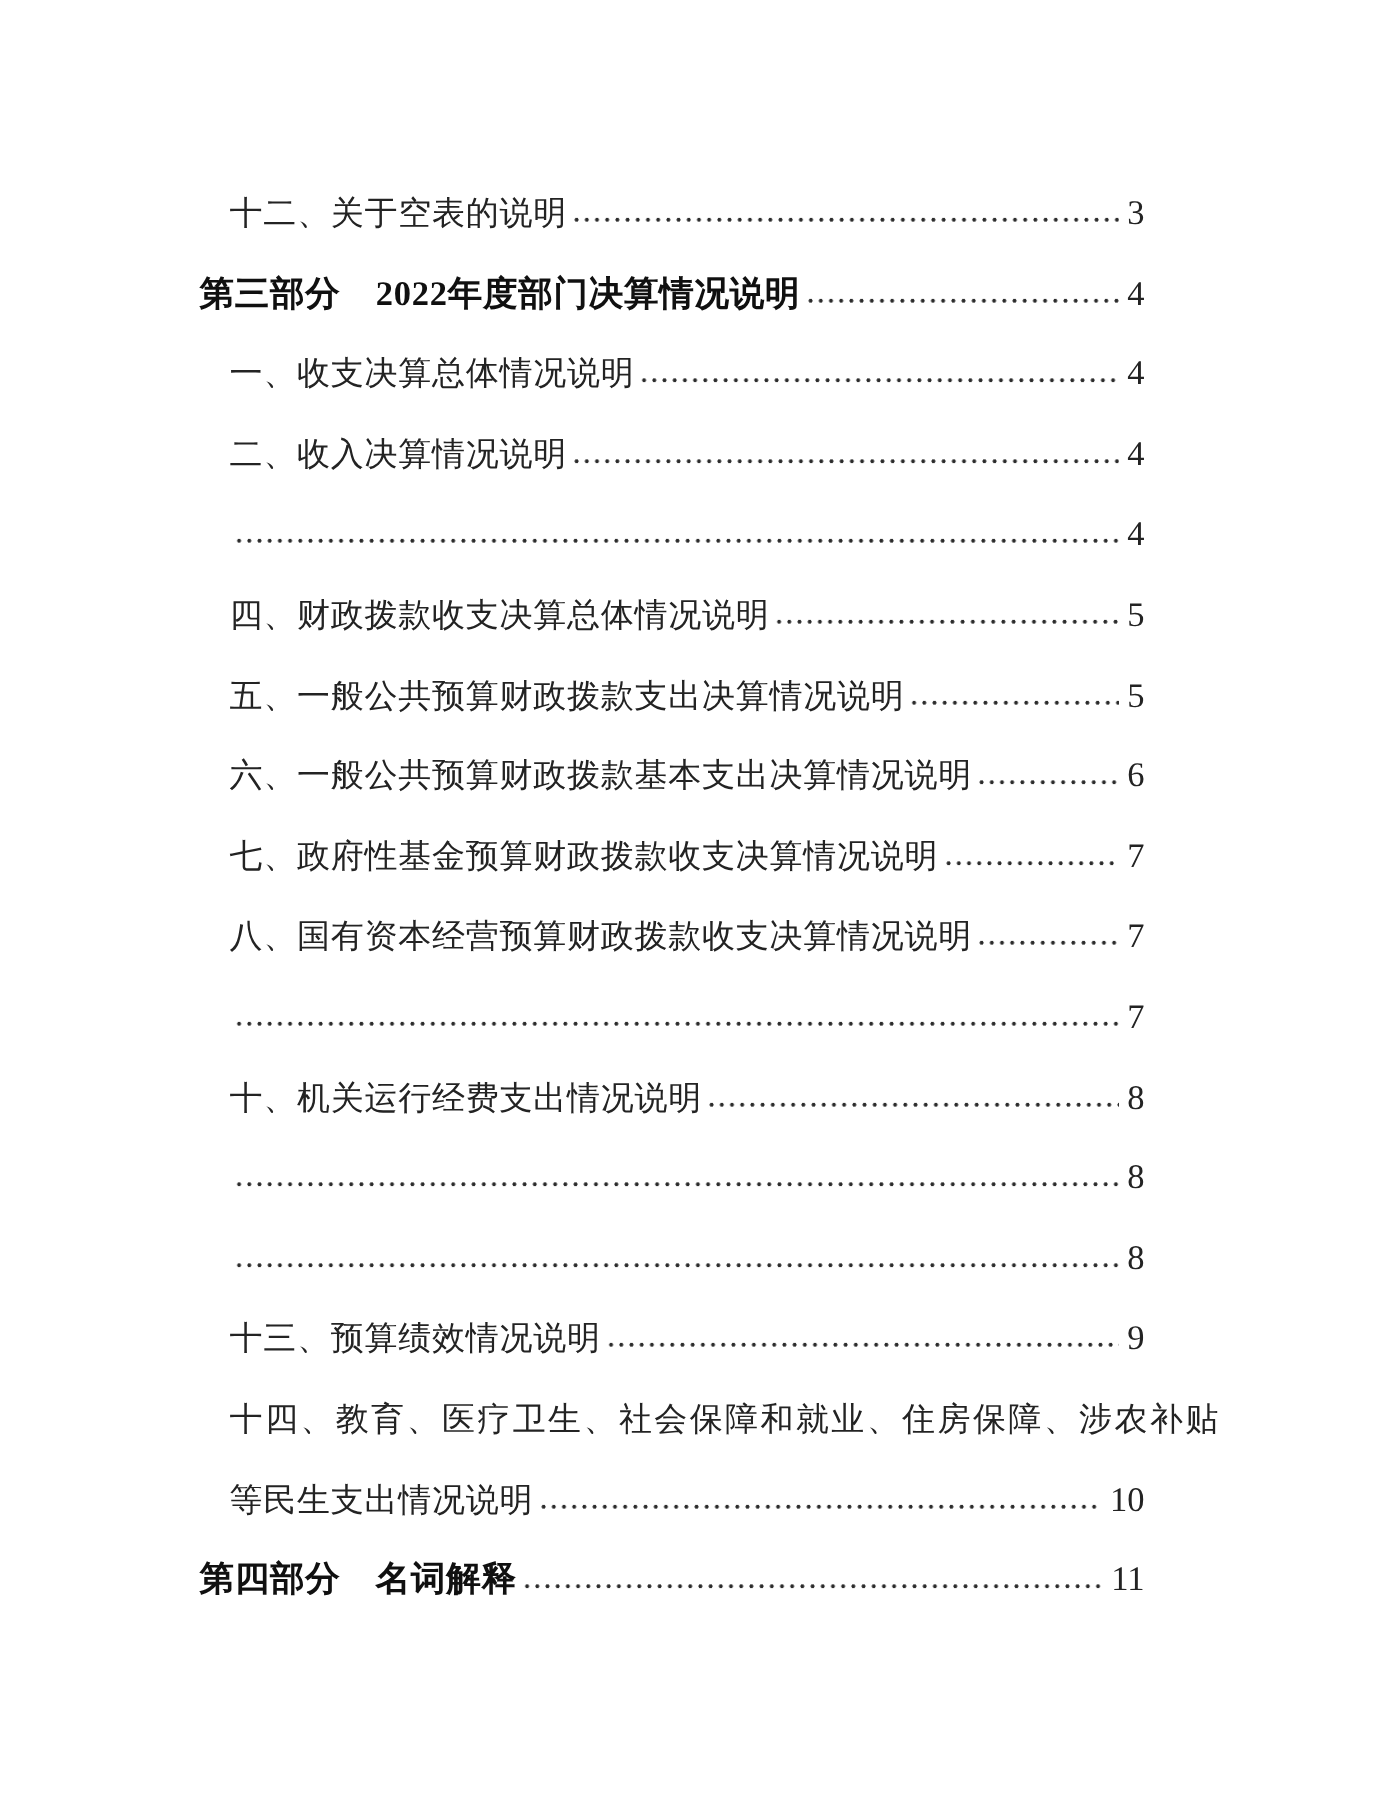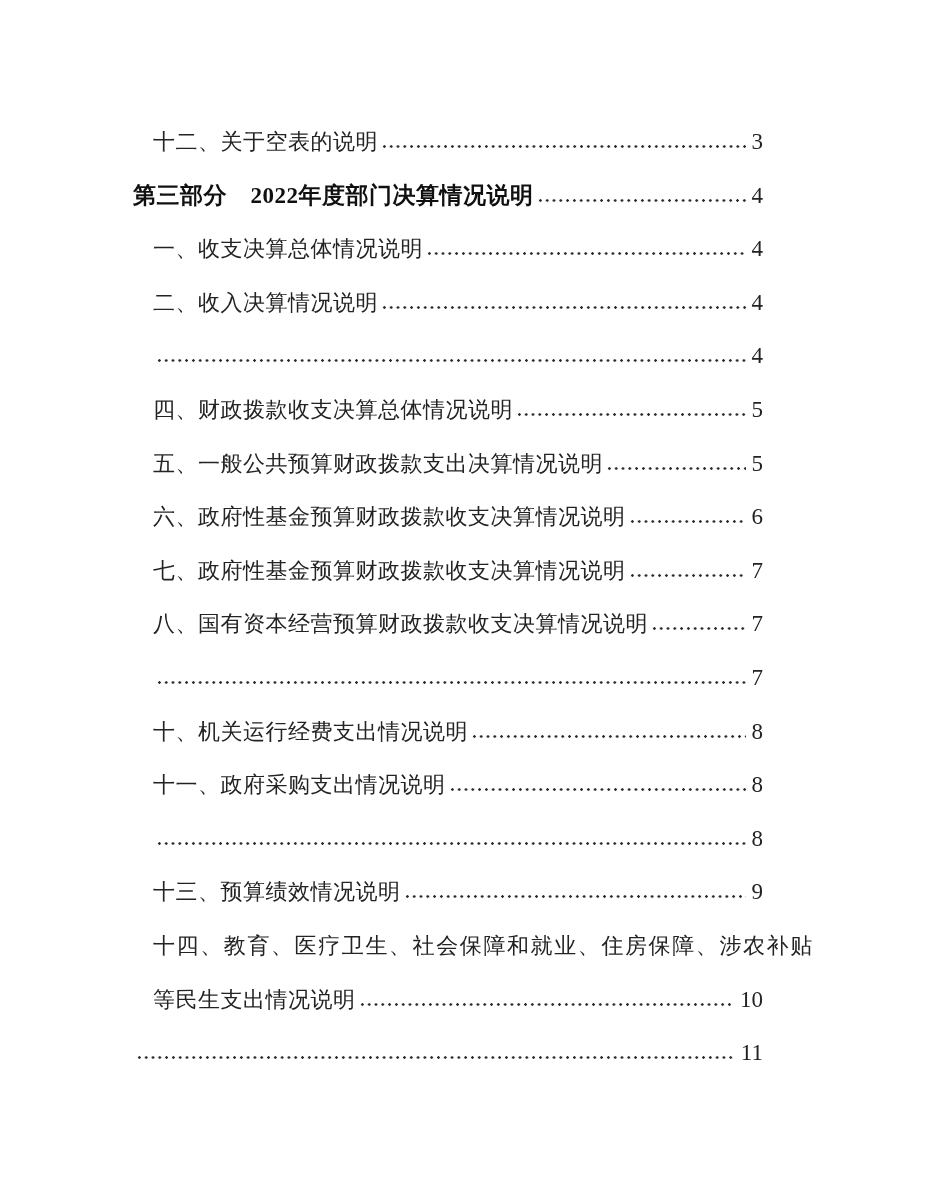--- a/index.html
+++ b/index.html
@@ -112,21 +112,21 @@
     <span class="toc-page">5</span>
   </div>
 
   <div class="toc-row item">
     <span class="toc-text">五、一般公共预算财政拨款支出决算情况说明</span>
     <span class="toc-leader"></span>
     <span class="toc-page">5</span>
   </div>
 
   <div class="toc-row item">
-    <span class="toc-text">六、政府性基金预算财政拨款收支决算情况说明</span>
+    <span class="toc-text">六、一般公共预算财政拨款基本支出决算情况说明</span>
     <span class="toc-leader"></span>
     <span class="toc-page">6</span>
   </div>
 
   <div class="toc-row item">
     <span class="toc-text">七、政府性基金预算财政拨款收支决算情况说明</span>
     <span class="toc-leader"></span>
     <span class="toc-page">7</span>
   </div>
 
@@ -141,21 +141,20 @@
     <span class="toc-page">7</span>
   </div>
 
   <div class="toc-row item">
     <span class="toc-text">十、机关运行经费支出情况说明</span>
     <span class="toc-leader"></span>
     <span class="toc-page">8</span>
   </div>
 
   <div class="toc-row item">
-    <span class="toc-text">十一、政府采购支出情况说明</span>
     <span class="toc-leader"></span>
     <span class="toc-page">8</span>
   </div>
 
   <div class="toc-row item">
     <span class="toc-leader"></span>
     <span class="toc-page">8</span>
   </div>
 
   <div class="toc-row item">
@@ -170,17 +169,18 @@
     <span class="toc-page"></span>
   </div>
 
   <div class="toc-row item">
     <span class="toc-text">等民生支出情况说明</span>
     <span class="toc-leader"></span>
     <span class="toc-page">10</span>
   </div>
 
   <div class="toc-row section">
+    <span class="toc-text">第四部分　名词解释</span>
     <span class="toc-leader"></span>
     <span class="toc-page">11</span>
   </div>
 </div>
 </div>
 
 </body></html>

